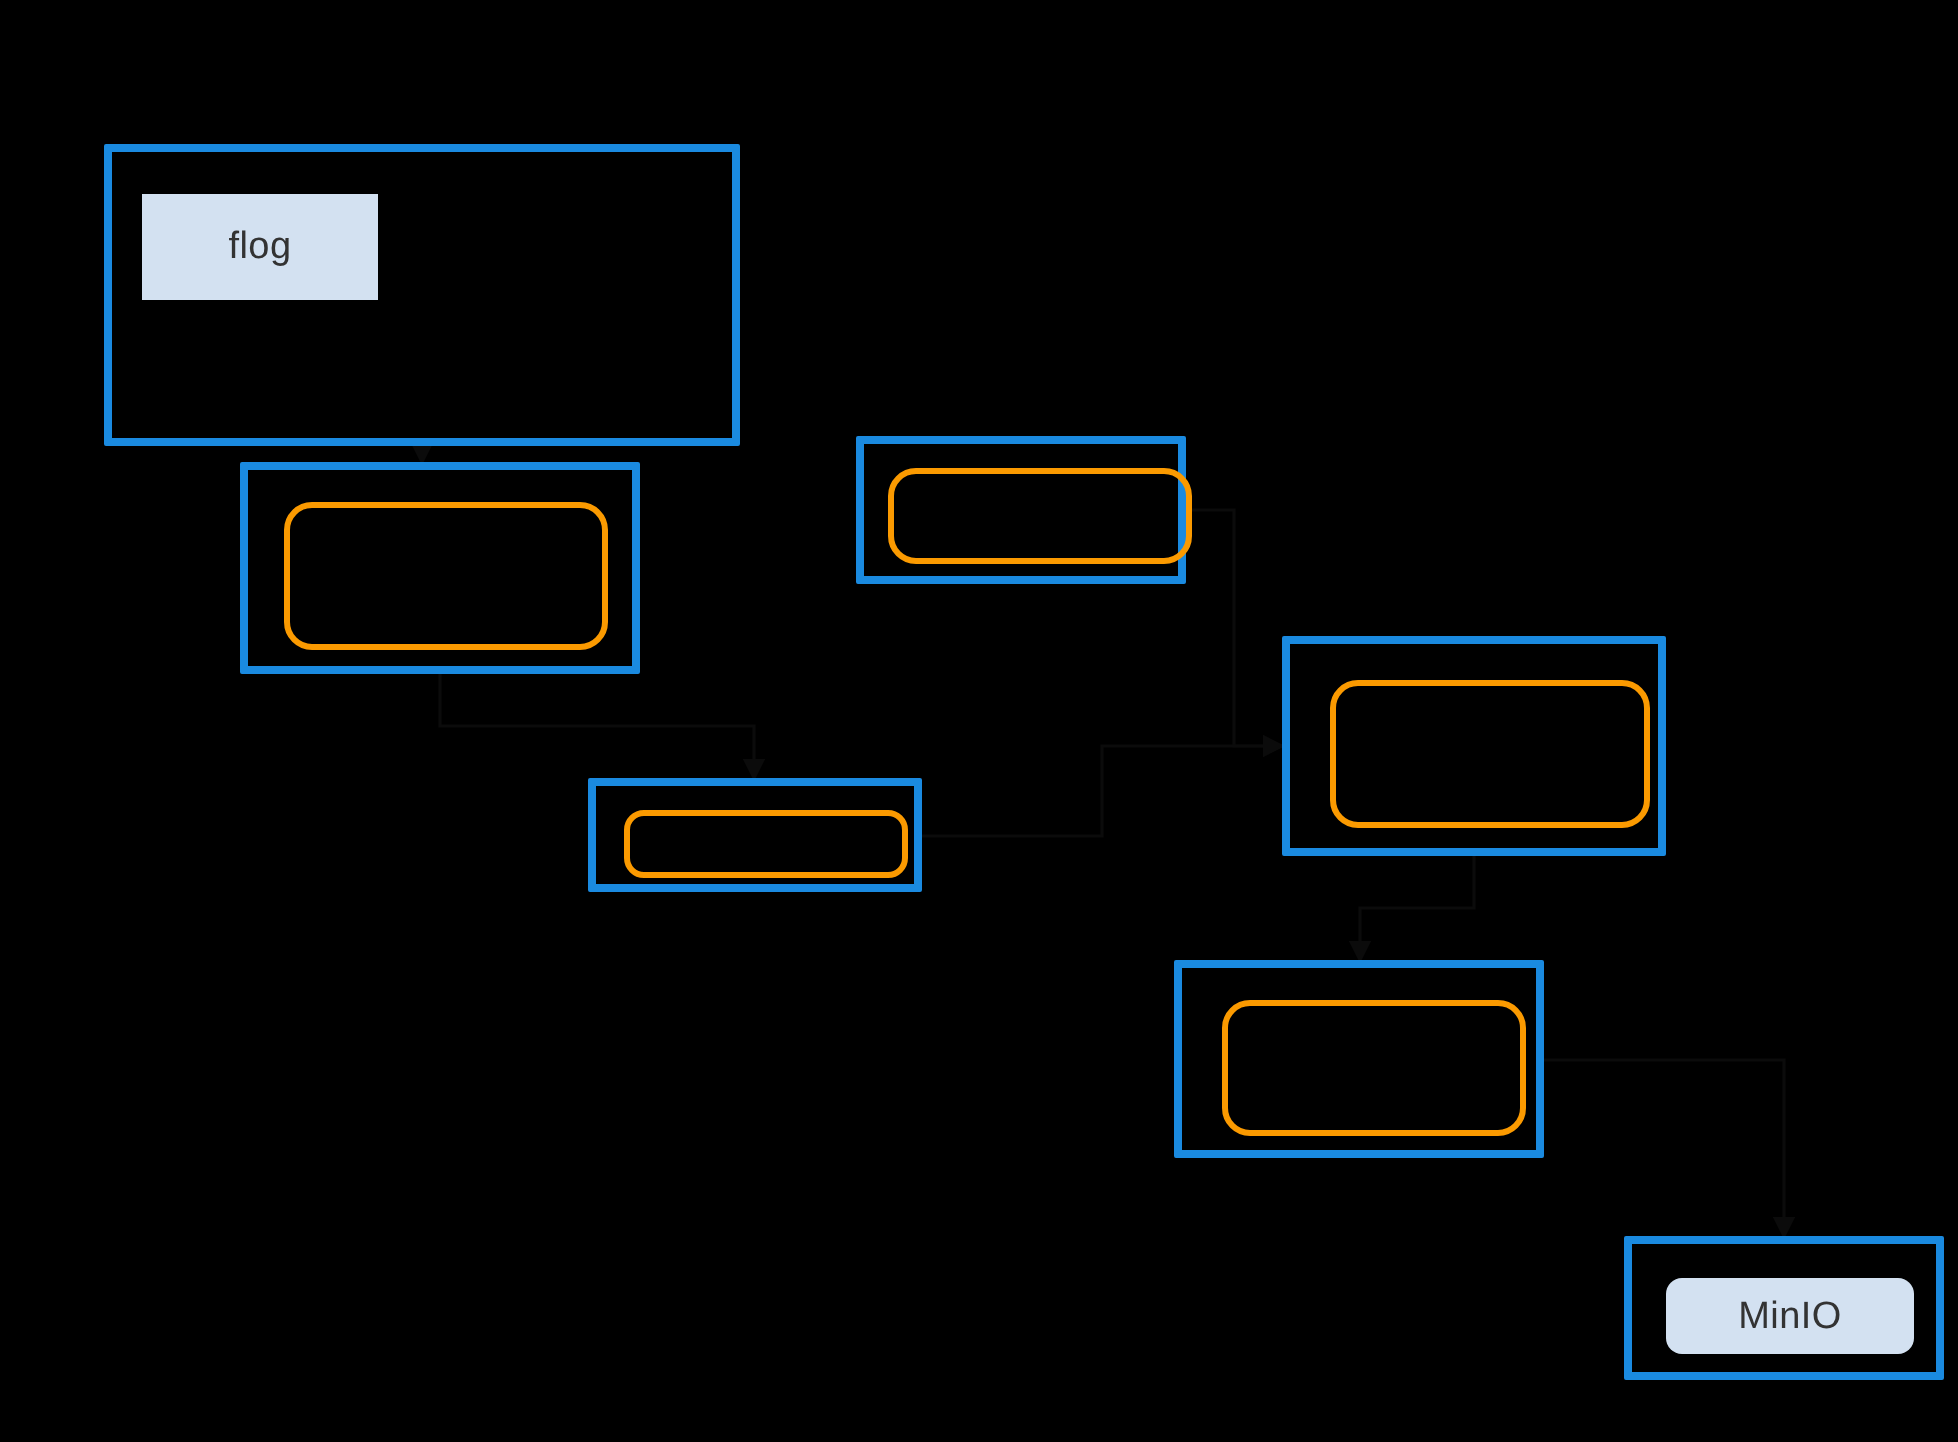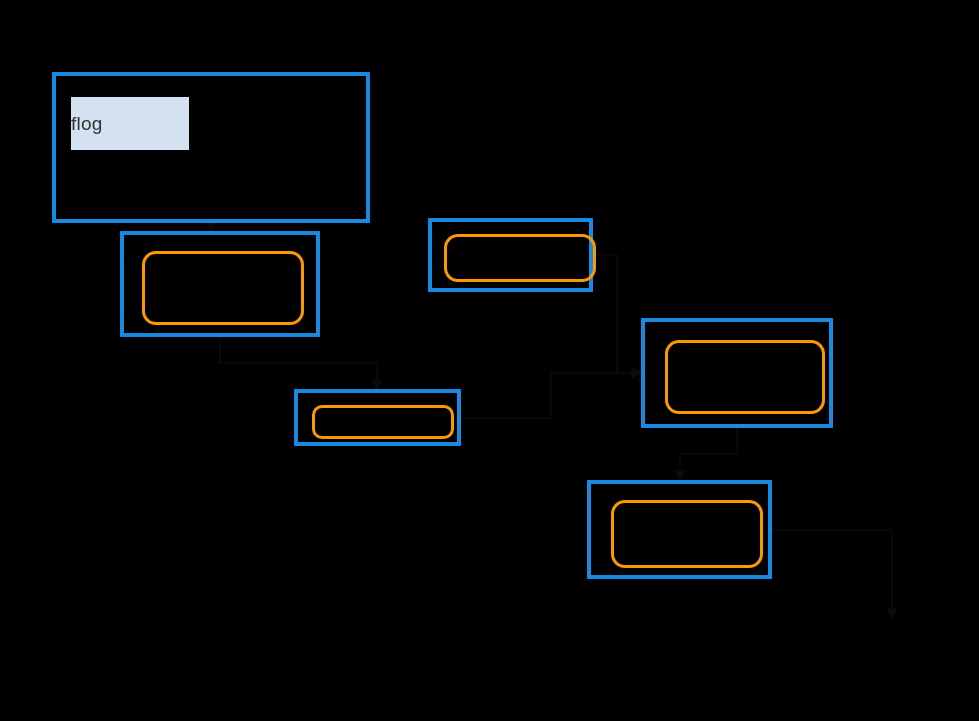--- a/index.html
+++ b/index.html
@@ -46,20 +46,21 @@
     border-radius: 14px;
     background: transparent;
   }
   .label-chip {
     position: absolute;
     box-sizing: border-box;
     background: #d3e1f1;
     color: #333333;
     display: flex;
     align-items: center;
+    justify-content: center;
     font-size: 19px;
     letter-spacing: 0.2px;
     line-height: 1;
     white-space: nowrap;
   }
   .label-chip.rounded {
     border-radius: 8px;
   }
 </style>
 </head>
@@ -112,14 +113,19 @@
       <span></span>
     </div>
   </div>
 
   <div class="node group-box" style="left:587px; top:480px; width:185px; height:99px;">
     <div class="inner-rounded" style="left:20px; top:16px; width:152px; height:68px;">
       <span></span>
     </div>
   </div>
 
+  <div class="node group-box" style="left:812px; top:618px; width:160px; height:72px;">
+    <div class="label-chip rounded" style="left:17px; top:17px; width:124px; height:38px;">
+      <span>MinIO</span>
+    </div>
+  </div>
 
 </div>
 
 </body></html>

